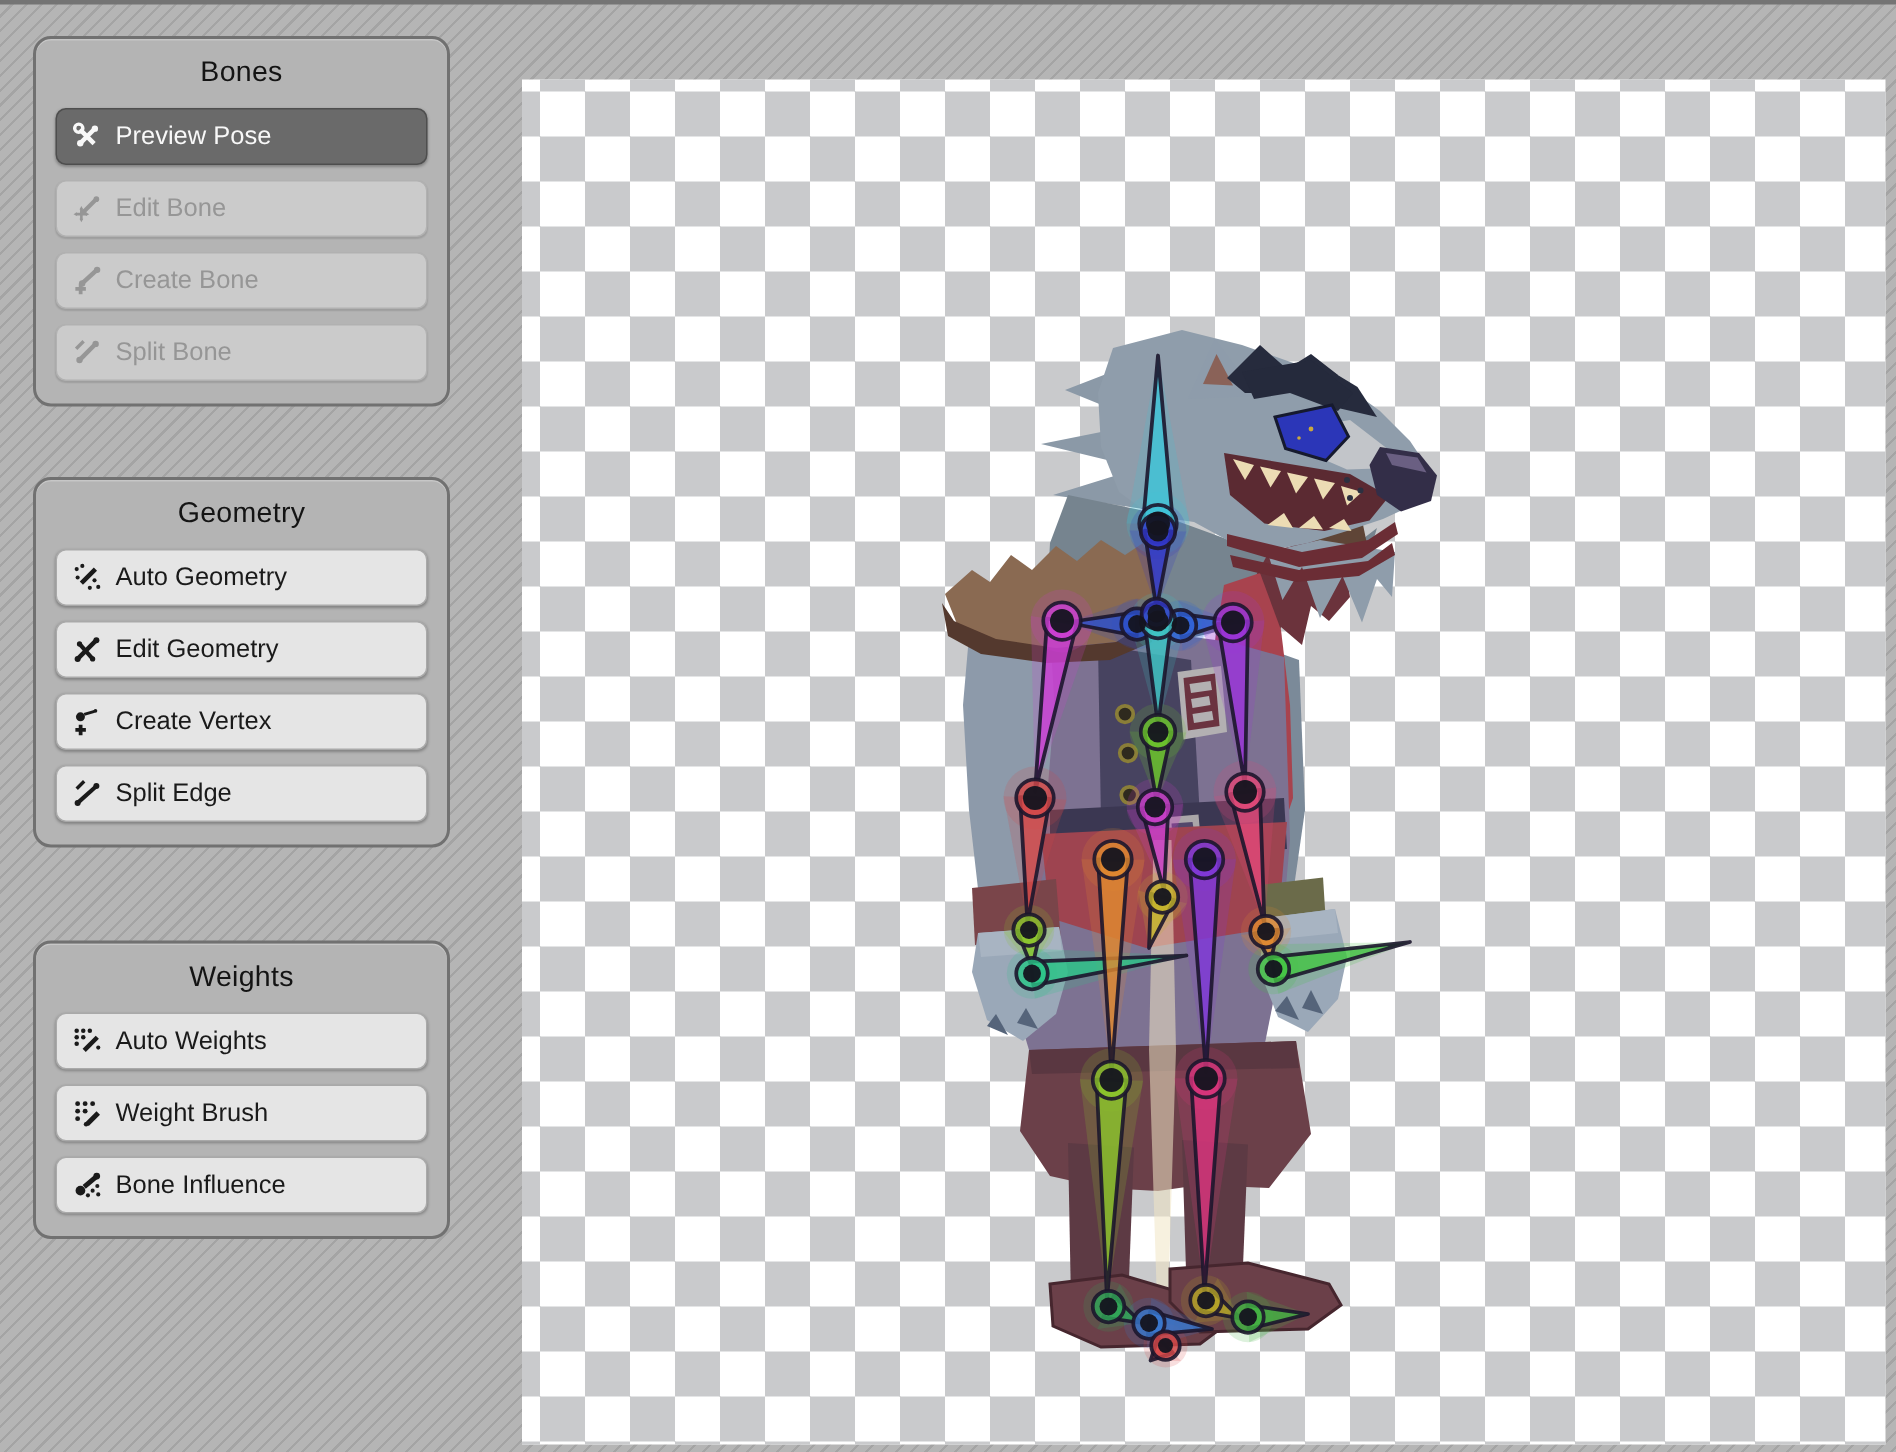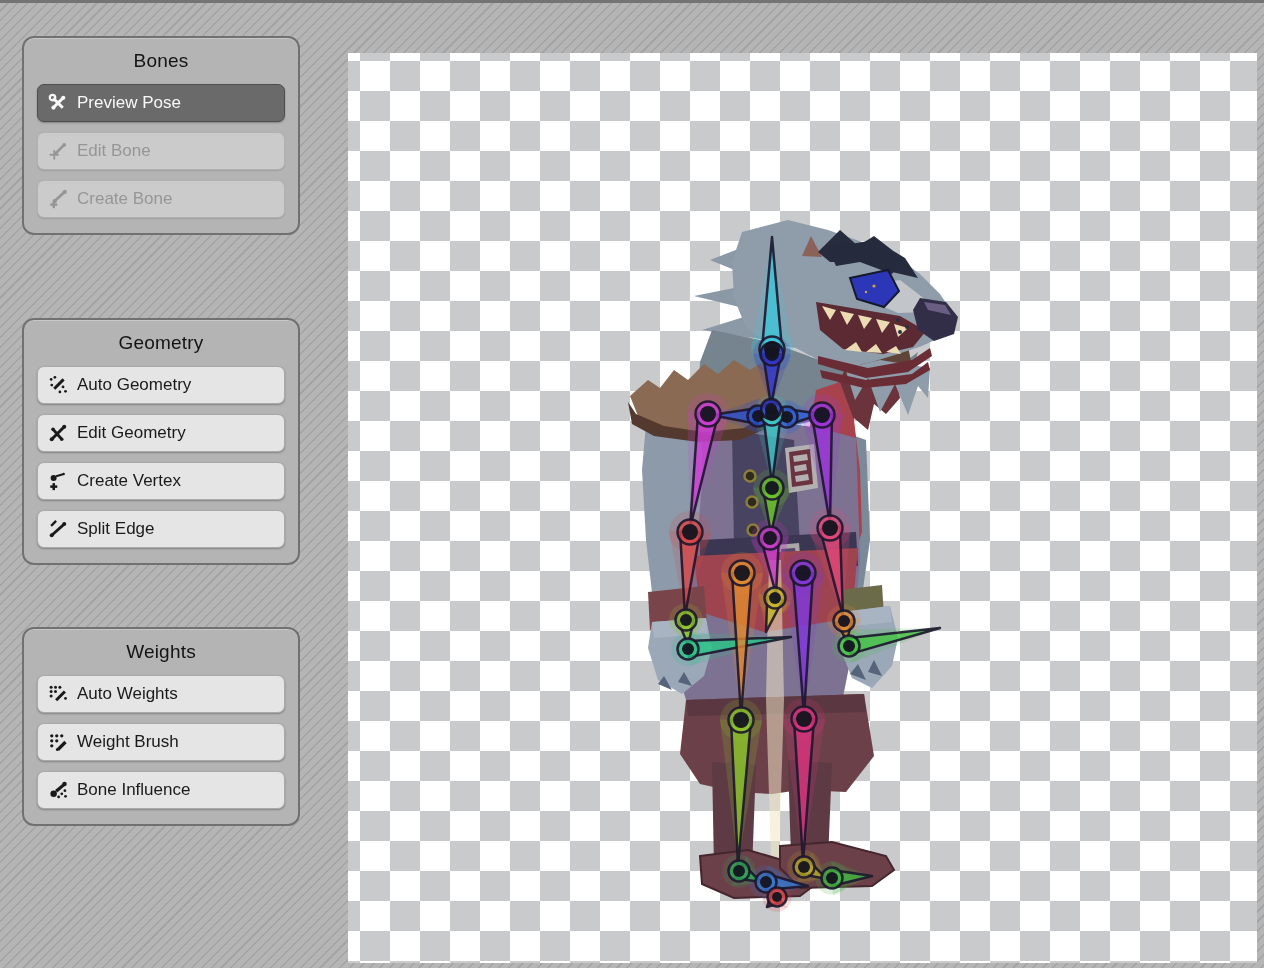--- a/index.html
+++ b/index.html
@@ -37,21 +37,21 @@
   .tool-btn{
     height:38px;box-sizing:border-box;border-radius:7px;
     background:#e5e5e5;border:1px solid #a9a9a9;
     box-shadow:0 1px 2px rgba(0,0,0,.28);
     display:flex;align-items:center;gap:9px;padding:0 10px;
     color:#1a1a1a;font-size:17px;cursor:pointer;user-select:none;white-space:nowrap;
   }
   .tool-btn.disabled{background:#cbcbcb;color:#969696;border-color:#b1b1b1;box-shadow:0 1px 1px rgba(0,0,0,.12);}
   .tool-btn.active{background:#6a6a6a;color:#f8f8f8;border-color:#4e4e4e;text-align:right;}
   .ticon{width:20px;height:20px;flex:0 0 20px;}
-  .panel-bones{top:36px;}
+  .panel-bones{top:24px;}
   .panel-geometry{top:318px;}
   .panel-weights{top:627px;}
 </style>
 </head>
 <body>
 
 <div class="top-strip"></div>
 
 <div class="sprite-canvas">
   <svg viewBox="348 53 909 910" preserveAspectRatio="xMinYMin meet">
@@ -316,20 +316,31 @@
         <g stroke="currentColor" fill="currentColor">
           <line x1="6" y1="9" x2="13" y2="2.6" stroke-width="2.4"></line>
           <circle cx="5.4" cy="9.6" r="1.7" stroke="none"></circle>
           <circle cx="13.4" cy="2.3" r="1.7" stroke="none"></circle>
           <line x1="1.8" y1="12.5" x2="7.4" y2="12.5" stroke-width="2"></line>
           <line x1="4.6" y1="9.7" x2="4.6" y2="15.3" stroke-width="2"></line>
         </g>
       </svg>
       <span>Create Bone</span>
     </div>
+    <div class="tool-btn disabled">
+      <svg class="ticon" viewBox="0 0 16 16">
+        <g stroke="currentColor" fill="currentColor">
+          <line x1="4.5" y1="11.5" x2="12" y2="4" stroke-width="2.4"></line>
+          <circle cx="4" cy="12" r="1.7" stroke="none"></circle>
+          <circle cx="12.6" cy="3.4" r="1.7" stroke="none"></circle>
+          <line x1="2.2" y1="6" x2="6.2" y2="2" stroke-width="1.8"></line>
+        </g>
+      </svg>
+      <span>Split Bone</span>
+    </div>
   </div>
 </div>
 
 <div class="panel panel-geometry">
   <div class="panel-title">Geometry</div>
   <div class="panel-body">
     <div class="tool-btn">
       <svg class="ticon" viewBox="0 0 16 16">
         <g stroke="currentColor" fill="currentColor">
           <line x1="5" y1="11" x2="12.5" y2="3.5" stroke-width="2.4"></line>

